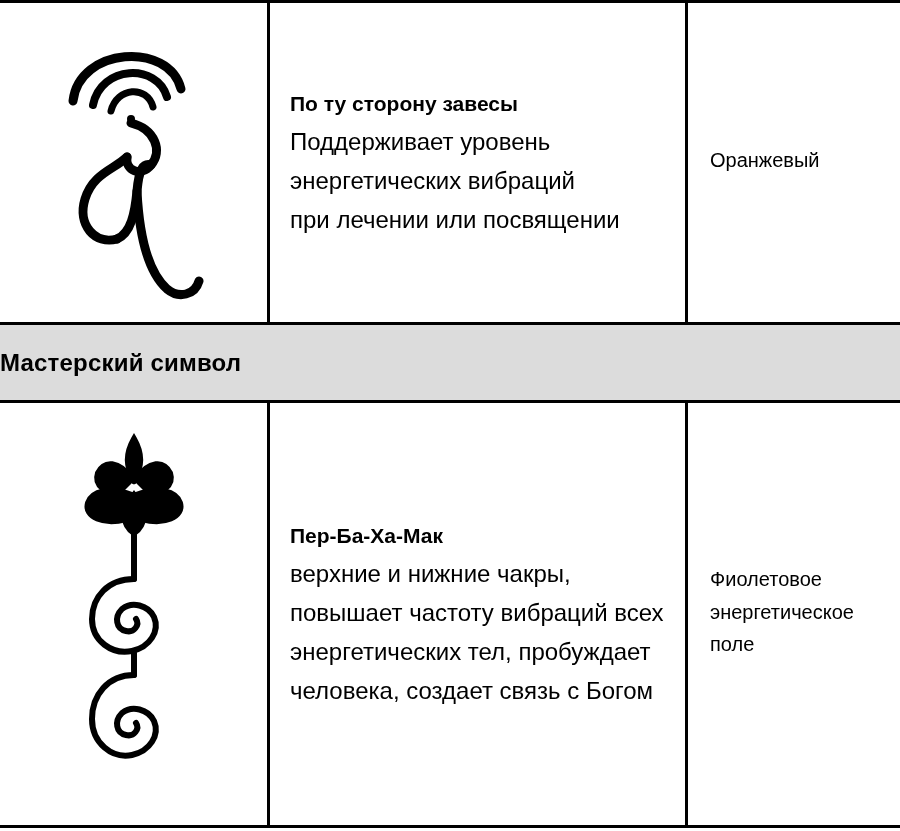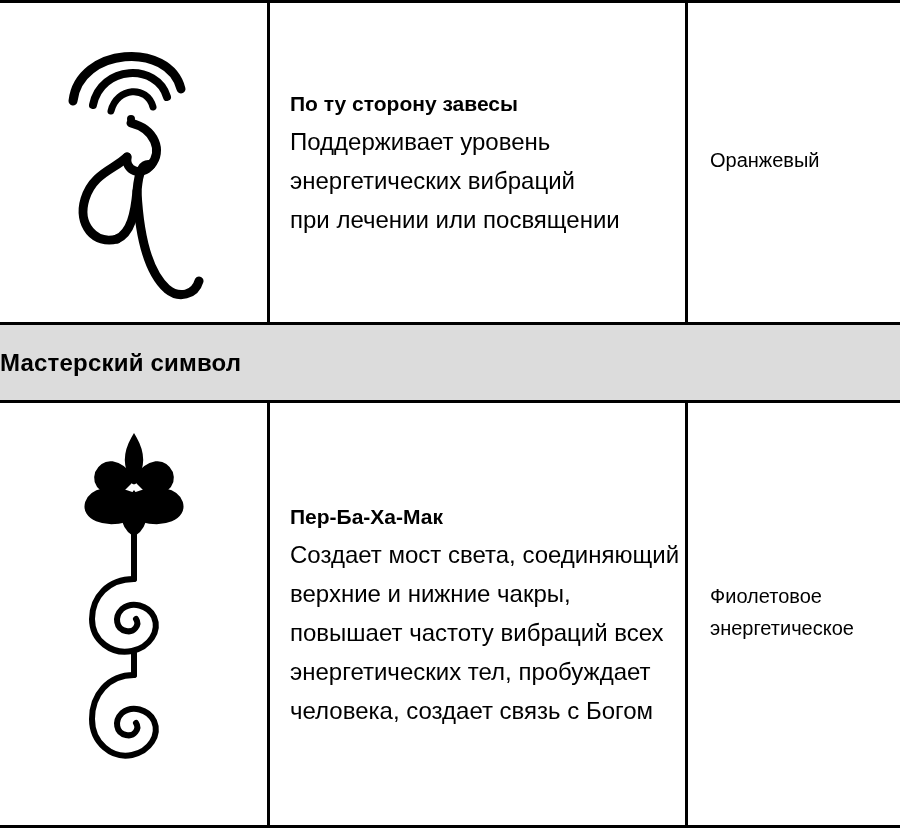--- a/index.html
+++ b/index.html
@@ -147,25 +147,25 @@
             <path d="M70 224 L 70 246"></path>
             <path d="M70 246 C 44 246, 28 266, 28 290 C 28 314, 48 330, 68 326
                      C 86 322, 96 306, 90 292 C 84 280, 68 276, 58 284
                      C 50 292, 52 304, 62 306 C 70 308, 76 300, 72 294"></path>
           </g>
         </svg>
       </span>
     </div>
     <div class="cell-desc">
       <div class="title">Пер-Ба-Ха-Мак</div>
-      <div class="desc-line">Создает мост света, соединяющий</div>
       <div class="desc-line">верхние и нижние чакры,</div>
       <div class="desc-line">повышает частоту вибраций всех</div>
       <div class="desc-line">энергетических тел, пробуждает</div>
       <div class="desc-line">человека, создает связь с Богом</div>
     </div>
     <div class="cell-color">
       <div class="color-line">Фиолетовое</div>
       <div class="color-line">энергетическое</div>
+      <div class="color-line">поле</div>
     </div>
   </div>
 
 </div>
 
 </body></html>

